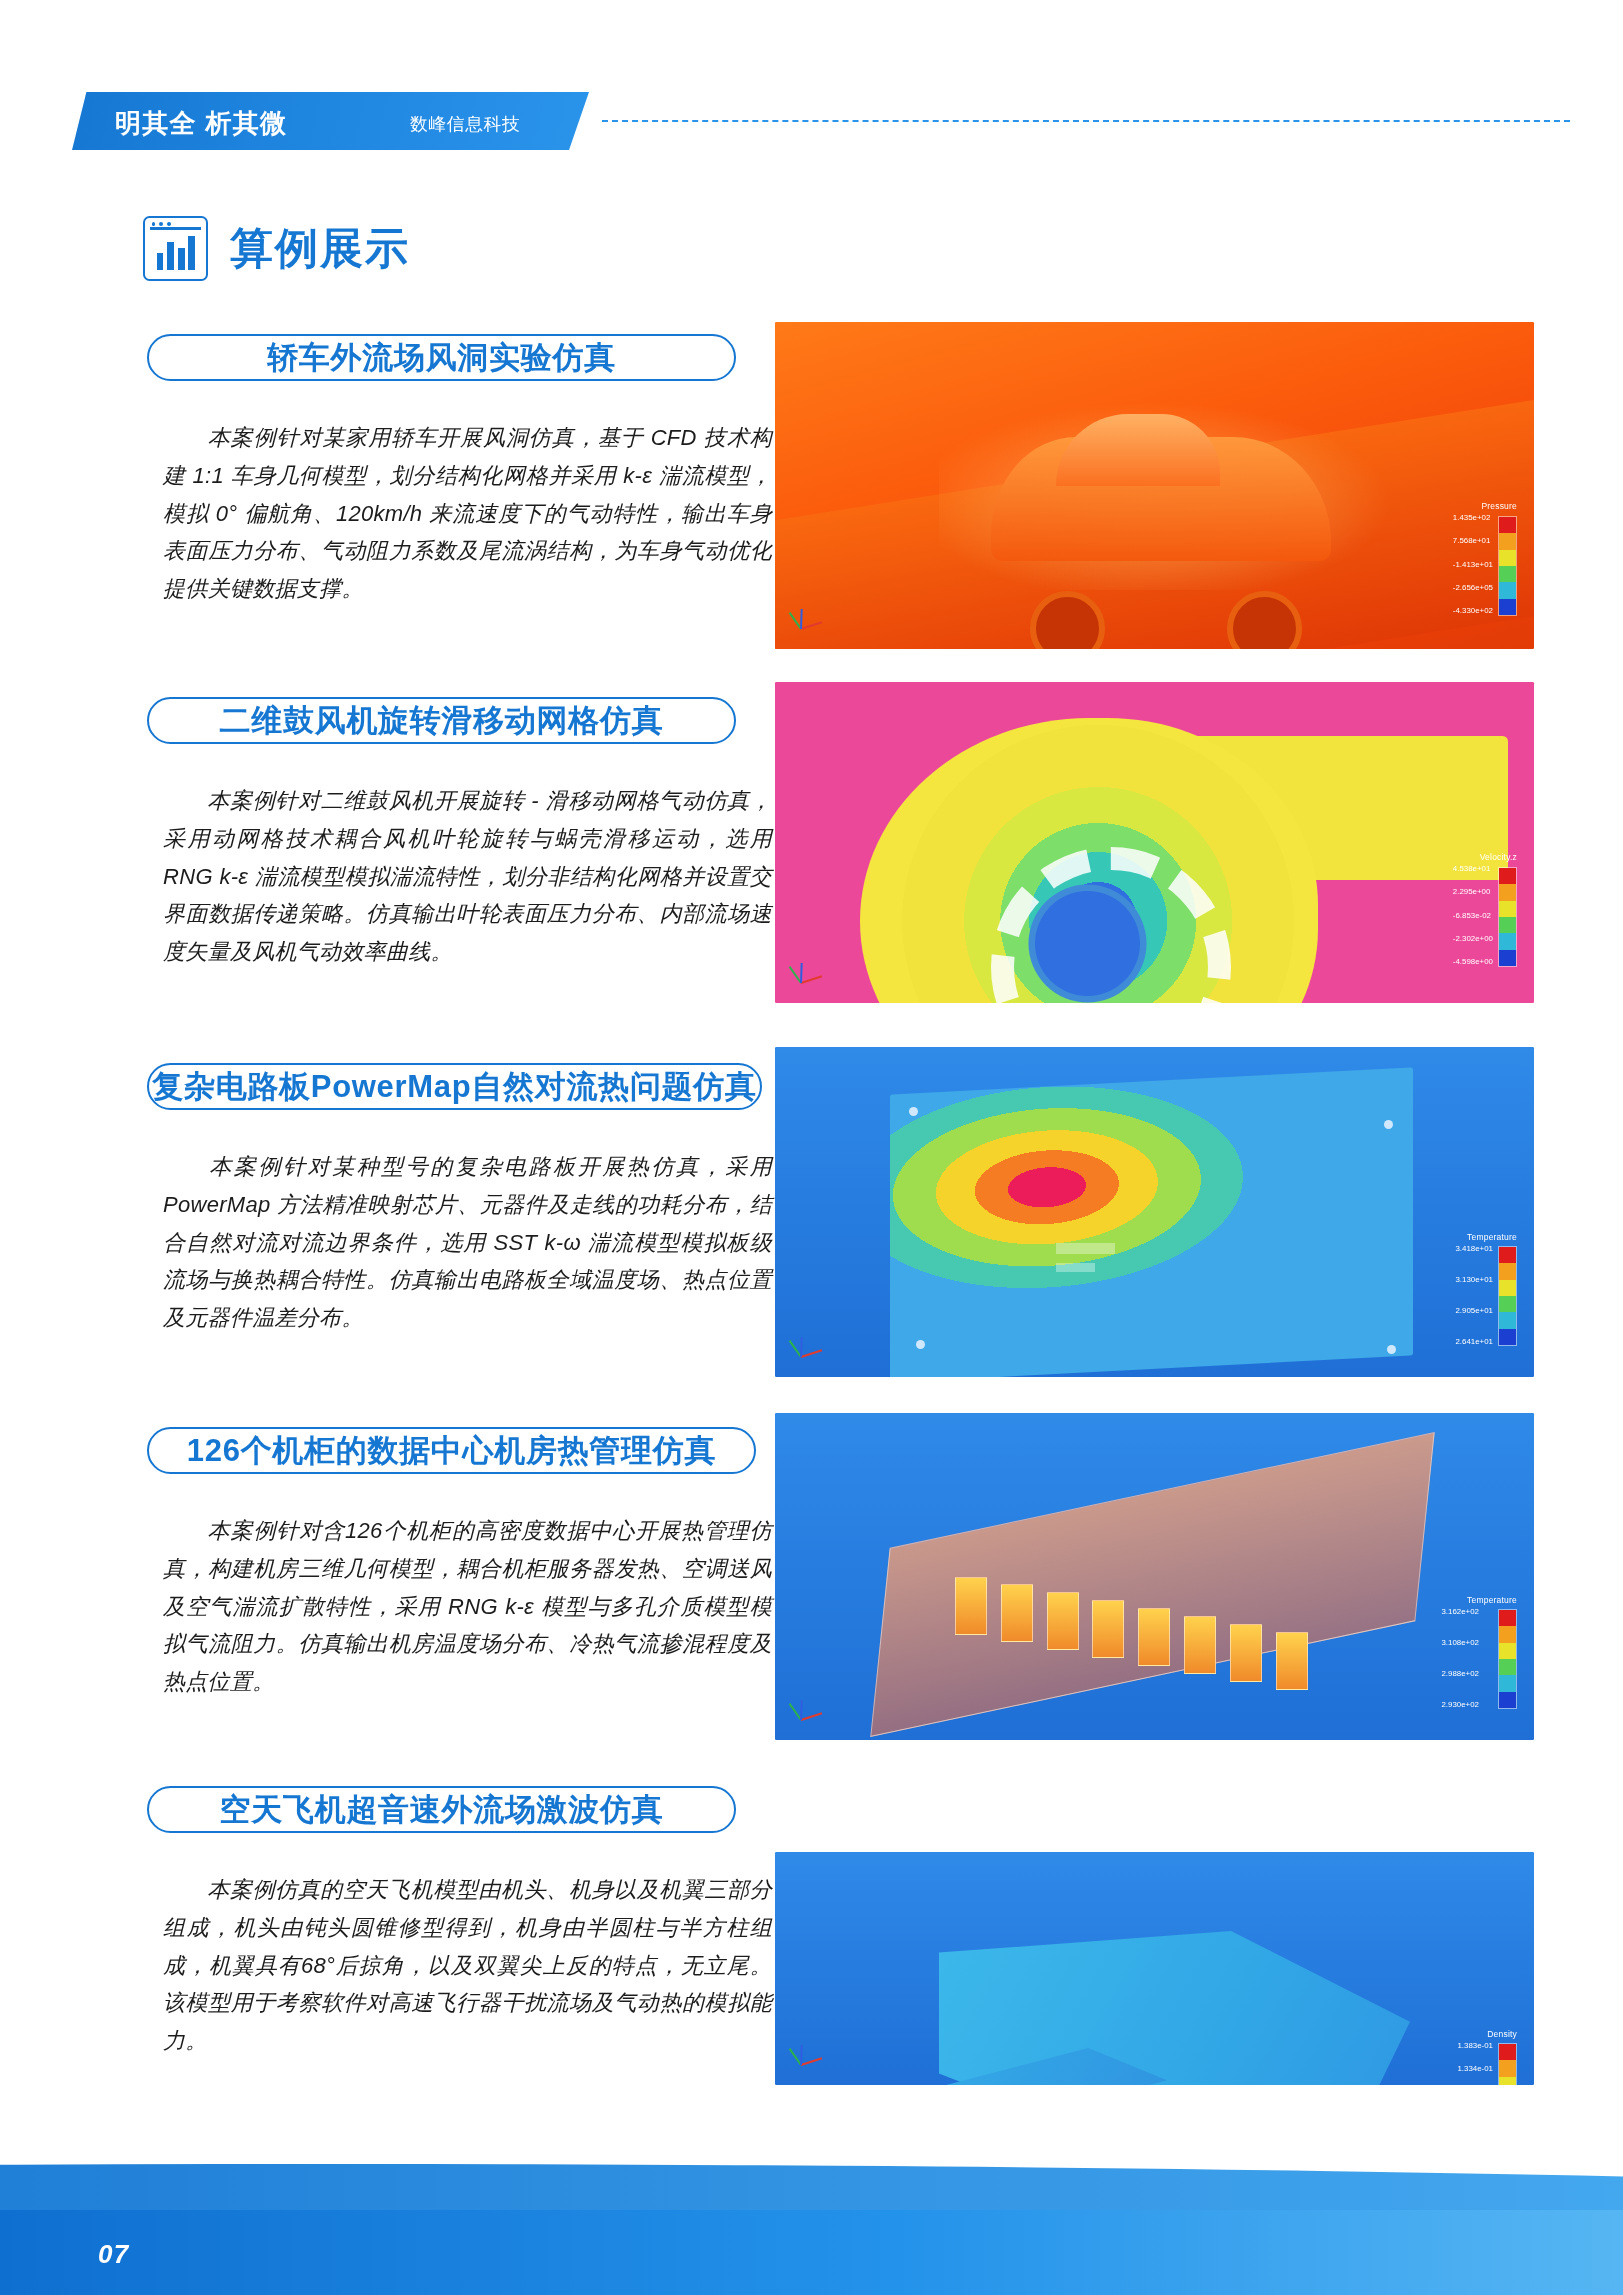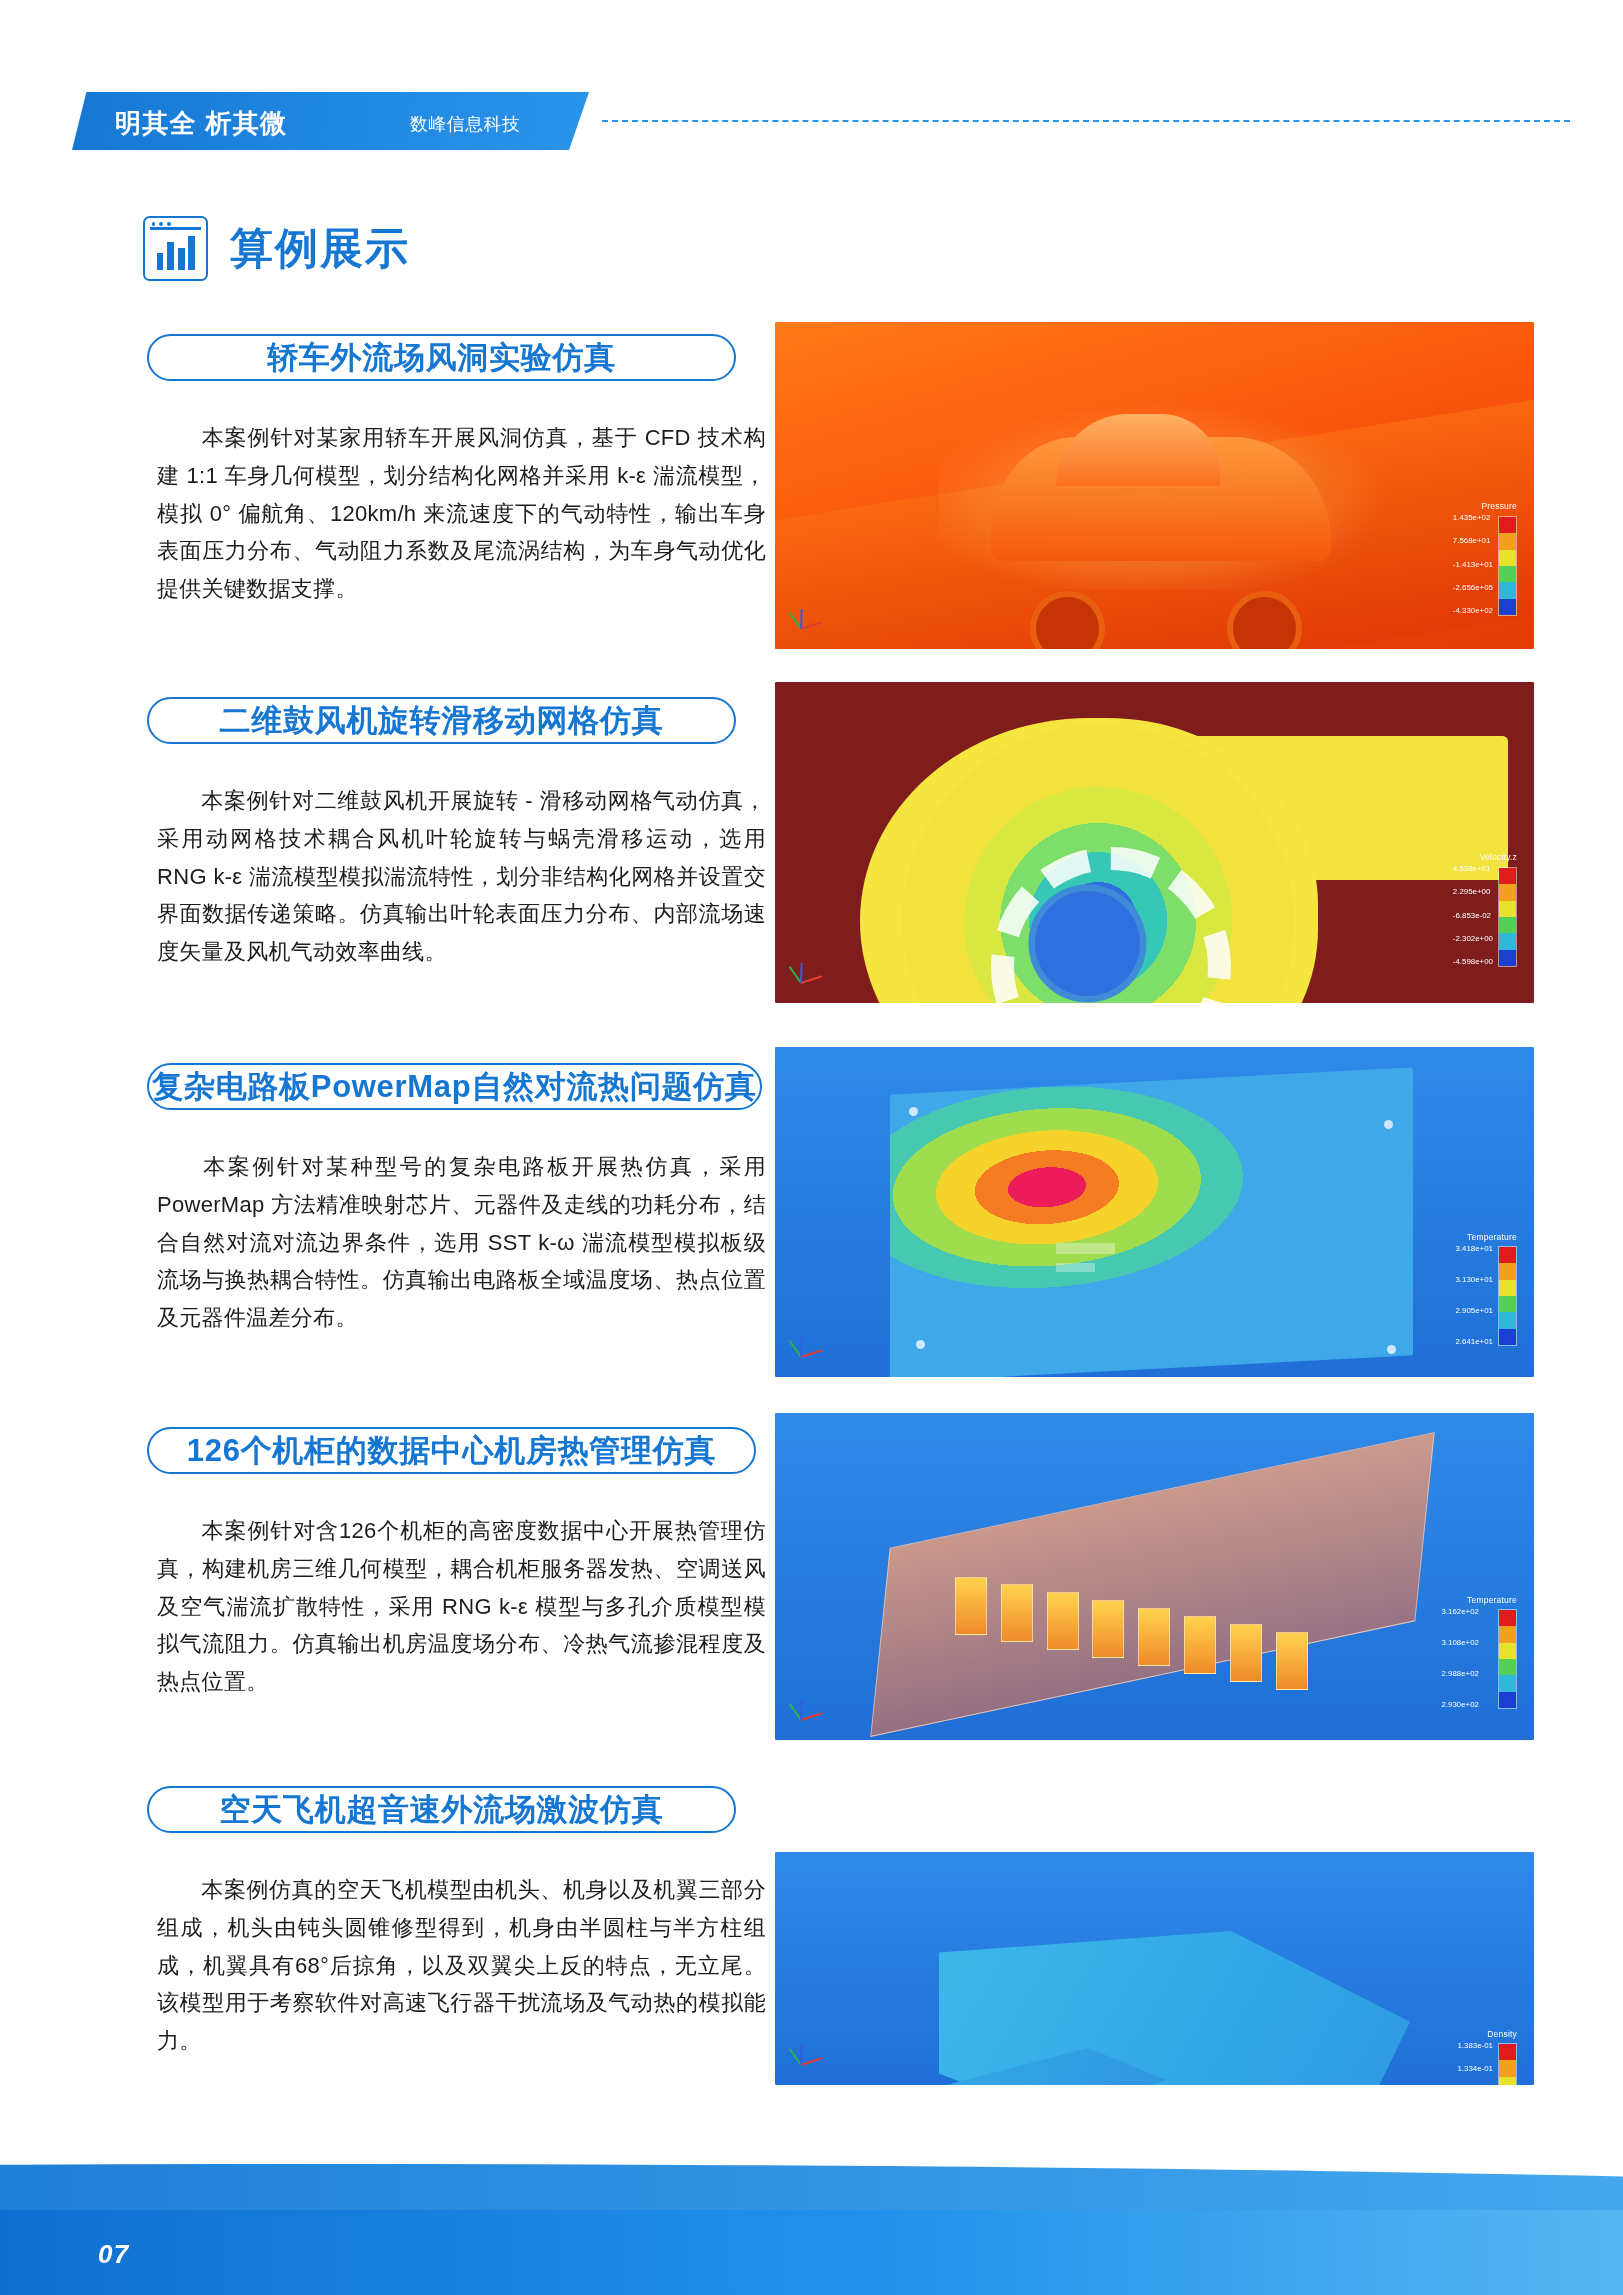--- a/index.html
+++ b/index.html
@@ -69,24 +69,25 @@
     width:589px; height:47px;
     border:2px solid #1677d2; border-radius:26px;
     box-sizing:border-box;
     display:flex; align-items:center; justify-content:center;
   }
   .pill span{
     color:#1677d2; font-size:31px; font-weight:bold; letter-spacing:0.7px;
     white-space:nowrap;
   }
   .body-text{
-    position:absolute; left:157px; width:609px;
+    position:absolute; left:163px; width:609px;
     font-size:22px; line-height:1.72; color:#1c1c1c;
     text-align:justify; text-justify:inter-ideograph;
     letter-spacing:0.3px;
+    font-style:italic;
   }
   .body-text .indent{ display:inline-block;width:44px; }
 
   .figure{
     position:absolute; left:775px; width:759px;
     overflow:hidden; border-radius:1.3px;
   }
 
   
   .cbar{
@@ -135,21 +136,21 @@
     background:#c63304; border:6.5px solid #e8600f;
   }
   .fig1 .w1{left:255px}
   .fig1 .w2{left:452px}
   .fig1 .halo{
     position:absolute;left:164px;top:72px;width:471px;height:196px;
     background:radial-gradient(ellipse at 45% 55%, rgba(255,210,120,.55), rgba(255,140,40,0) 65%);
   }
 
   
-  .fig2{ background:#7f1d1d; }
+  .fig2{ background:#ec4899; }
   .fig2 .volute{
     position:absolute; left:85px; top:36px; width:458px;height:406px;
     border-radius:50% 46% 48% 50%;
     background:radial-gradient(circle at 52% 50%,
       #2f6fe0 0 39px,
       #37c7b6 39px 69px,
       #7ede6a 69px 98px,
       #d8e840 98px 134px,
       #f1e23c 134px 196px,
       #f4e53f 196px 100%);

